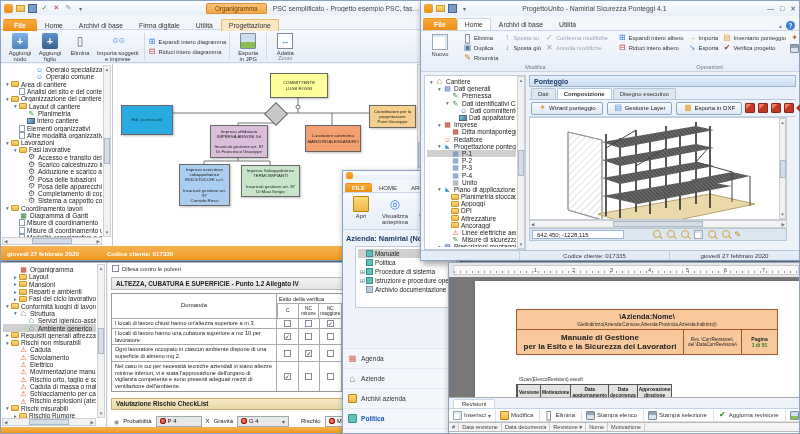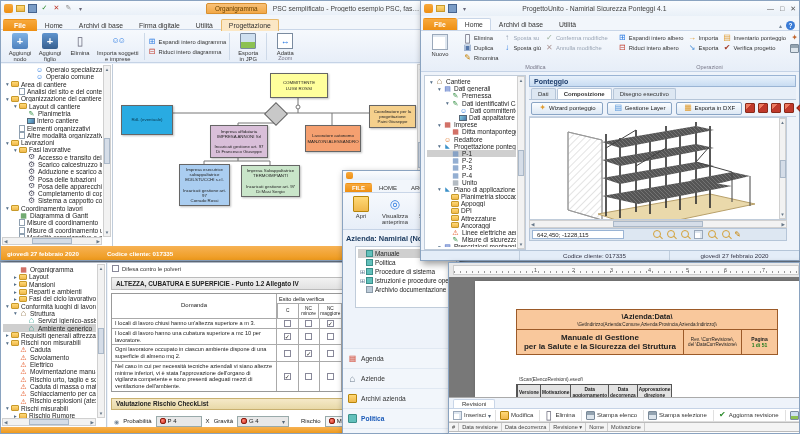--- a/index.html
+++ b/index.html
@@ -1191,25 +1191,25 @@
     <span class="rn" style="left:118px">2</span>
     <span class="rn" style="left:156px">3</span>
     <span class="rn" style="left:194px">4</span>
     <span class="rn" style="left:232px">5</span>
     <span class="rn" style="left:270px">6</span>
     <span class="rn" style="left:308px">7</span>
   </div>
   <div class="docwork" style="left:0;right:0;top:14px;bottom:36px">
     <div class="page" style="left:26px;top:4px;width:340px;height:200px">
       <div class="otable" style="left:41px;top:28px;width:262px">
-        <div style="text-align:center;padding:2px 0 0;font-weight:bold;font-size:7.4px">\Azienda:Data\</div>
+        <div style="text-align:center;padding:2px 0 0;font-weight:bold;font-size:7.4px">\Azienda:Nome\</div>
         <div style="text-align:center;font-size:4.6px;padding:1px 0 2px;border-bottom:1px solid #9c5a28">\GetIndirizzo(Azienda:Comune,Azienda:Provincia,Azienda:Indirizzo)\</div>
         <div class="orow" style="border-top:none">
           <div class="ocell ml" style="flex:1;border-left:none;font-weight:bold;font-size:8px;padding:3px 2px">Manuale di Gestione
-per la Salute e la Sicurezza dei Struttura</div>
+per la Esito e la Sicurezza dei Lavoratori</div>
           <div class="ocell ml" style="flex:0 0 58px;font-size:4.6px">Rev. \CurrRevisione\,
 del \DataCurrRevisione\</div>
           <div class="ocell" style="flex:0 0 36px;font-size:5px">
             <b>Pagina</b>
             <span style="color:#1a7a1a;font-weight:bold">1 di 51</span>
           </div>
         </div>
       </div>
       <div style="position:absolute;left:44px;top:96px;font-size:4.8px;color:#333">\Scan(ElencoRevisioni).eseof\</div>
       <div style="position:absolute;left:41px;top:103px;display:flex;border:1px solid #555">

